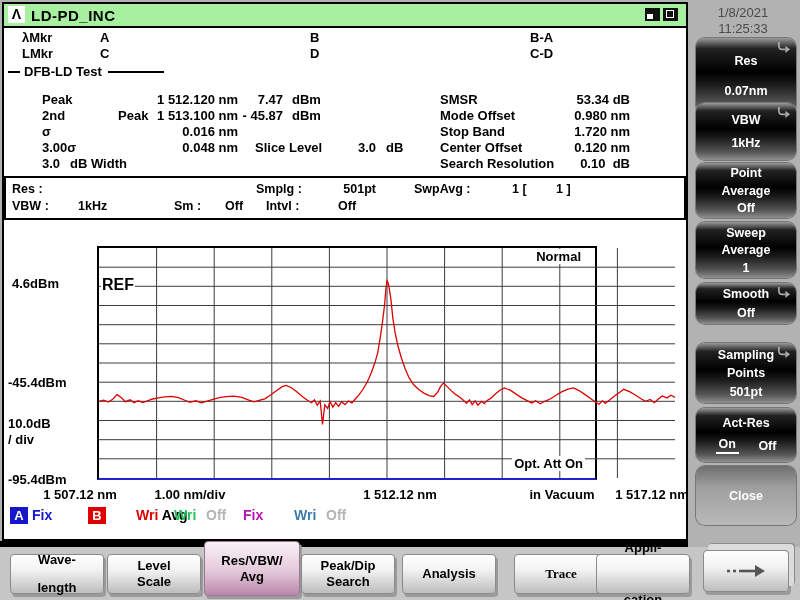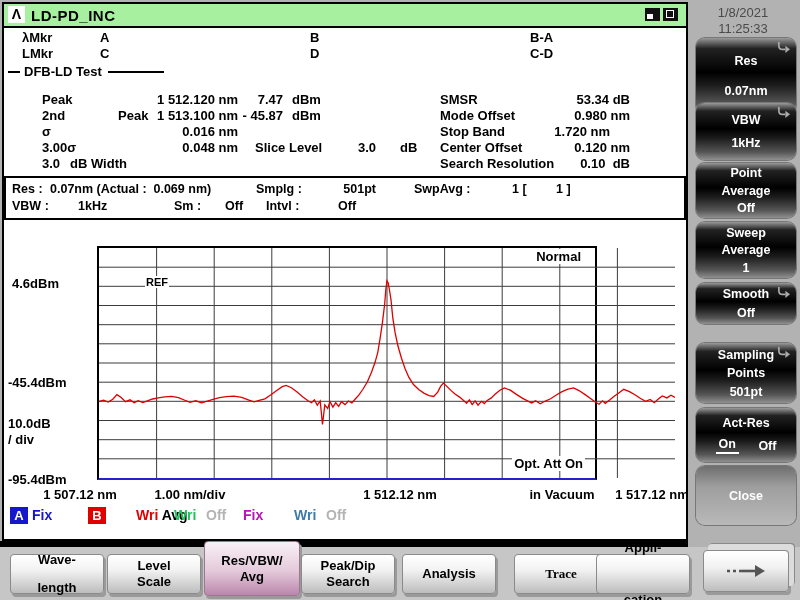--- a/index.html
+++ b/index.html
@@ -34,21 +34,21 @@
     position:absolute;left:0px;top:172px;width:678px;height:40px;
     border:2px solid #000;background:#fff;
   }
   
   .plot{
     position:absolute;left:93px;top:242px;width:500px;height:234px;
     border:2px solid #000;border-bottom:2px solid #2222cc;box-sizing:border-box;background:#fff;
   }
   .plot svg{position:absolute;left:0;top:0;width:576px;height:230px;display:block;}
   .plot-label{position:absolute;background:#fff;padding:0 2px;font-size:13px;z-index:3;}
-  .ref-label{position:absolute;left:2px;top:28px;font-size:11px;background:#fff;z-index:3;padding:0 1px;margin-left:44px;}
+  .ref-label{position:absolute;left:2px;top:28px;font-size:16px;background:#fff;z-index:3;padding:0 1px;}
   .xlab{position:absolute;top:483px;font-size:13px;transform:translateX(-50%);white-space:pre;}
   
   .tracebar{position:absolute;top:503px;height:20px;left:0;width:678px;font-size:14px;}
   .tletter{position:absolute;top:0;width:18px;height:17px;color:#fff;text-align:center;line-height:17px;font-size:13px;}
   .ts{position:absolute;top:0;line-height:17px;}
   
   .datetime{position:absolute;left:690px;top:5px;width:106px;text-align:center;
     color:#4a4a4a;font-size:13px;font-weight:normal;line-height:16px;}
   .sbtn{
     position:absolute;left:696px;width:100px;border-radius:9px;
@@ -126,40 +126,39 @@
   <span class="abs t13 rbox" style="left:224px;top:104px;width:55px;">- 45.87</span>
   <span class="abs t13" style="left:288px;top:104px;">dBm</span>
 
   <span class="abs t13" style="left:38px;top:120px;">σ</span>
   <span class="abs t13 rbox" style="left:126px;top:120px;width:108px;">0.016 nm</span>
 
   <span class="abs t13" style="left:38px;top:136px;">3.00σ</span>
   <span class="abs t13 rbox" style="left:126px;top:136px;width:108px;">0.048 nm</span>
   <span class="abs t13" style="left:251px;top:136px;">Slice Level</span>
   <span class="abs t13" style="left:354px;top:136px;">3.0</span>
-  <span class="abs t13" style="left:396px;top:136px;">dB</span>
+  <span class="abs t13" style="left:382px;top:136px;">dB</span>
 
   <span class="abs t13" style="left:38px;top:152px;">3.0</span>
   <span class="abs t13" style="left:66px;top:152px;">dB Width</span>
   <span class="abs t13 rbox" style="left:118px;top:152px;width:108px;margin-top:48px;">0.070 nm</span>
 
   <span class="abs t13" style="left:436px;top:88px;">SMSR</span>
   <span class="abs t13 rbox" style="left:536px;top:88px;width:90px;">53.34 dB</span>
   <span class="abs t13" style="left:436px;top:104px;">Mode Offset</span>
   <span class="abs t13 rbox" style="left:536px;top:104px;width:90px;">0.980 nm</span>
   <span class="abs t13" style="left:436px;top:120px;">Stop Band</span>
-  <span class="abs t13 rbox" style="left:516px;top:120px;width:90px;">1.720 nm</span>
+  <span class="abs t13 rbox" style="left:536px;top:120px;width:90px;">1.720 nm</span>
   <span class="abs t13" style="left:436px;top:136px;">Center Offset</span>
   <span class="abs t13 rbox" style="left:536px;top:136px;width:90px;">0.120 nm</span>
   <span class="abs t13" style="left:436px;top:152px;">Search Resolution</span>
   <span class="abs t13 rbox" style="left:536px;top:152px;width:90px;">0.10  dB</span>
 
   <div class="settings">
     <span class="abs t12" style="left:6px;top:4px;">Res :</span>
-    <span class="abs t12" style="left:44px;top:4px;">0.07nm (Actual :  0.069 nm)</span>
     <span class="abs t12" style="left:250px;top:4px;">Smplg :</span>
     <span class="abs t12 rbox" style="left:300px;top:4px;width:70px;">501pt</span>
     <span class="abs t12" style="left:408px;top:4px;">SwpAvg :</span>
     <span class="abs t12" style="left:506px;top:4px;">1 [</span>
     <span class="abs t12" style="left:550px;top:4px;">1 ]</span>
     <span class="abs t12" style="left:6px;top:21px;">VBW :</span>
     <span class="abs t12" style="left:72px;top:21px;">1kHz</span>
     <span class="abs t12" style="left:168px;top:21px;">Sm :</span>
     <span class="abs t12" style="left:219px;top:21px;">Off</span>
     <span class="abs t12" style="left:260px;top:21px;">Intvl :</span>

